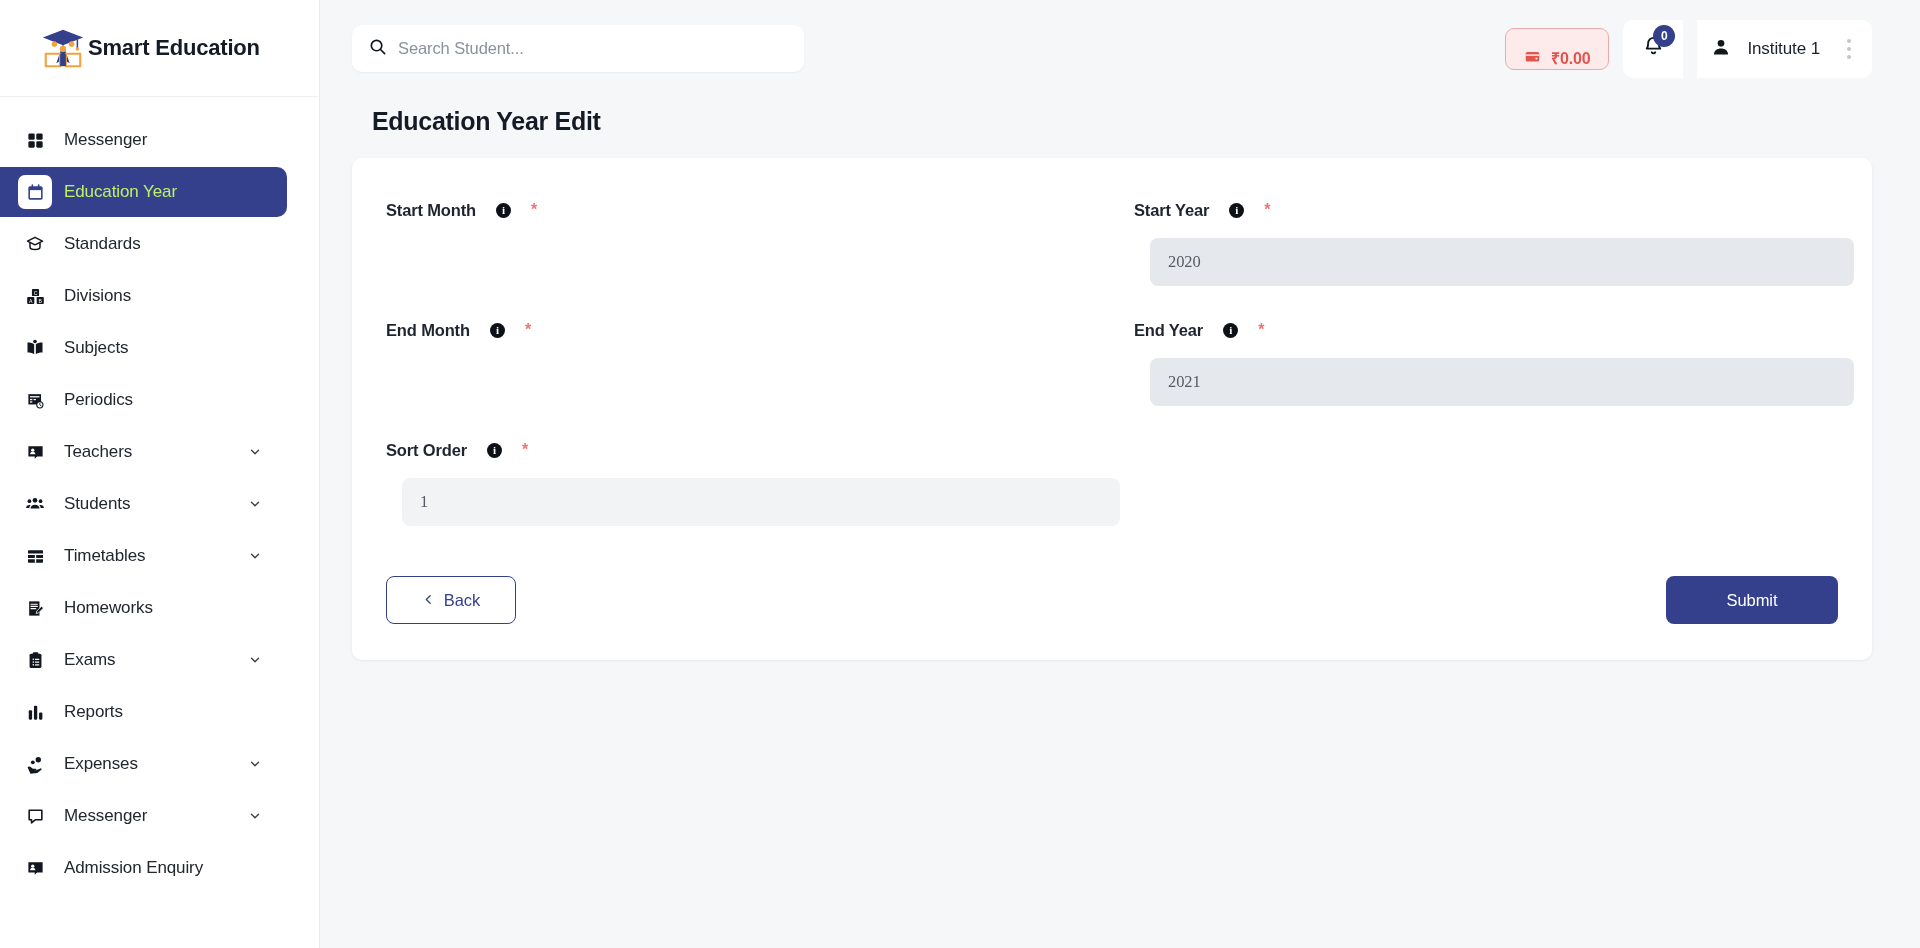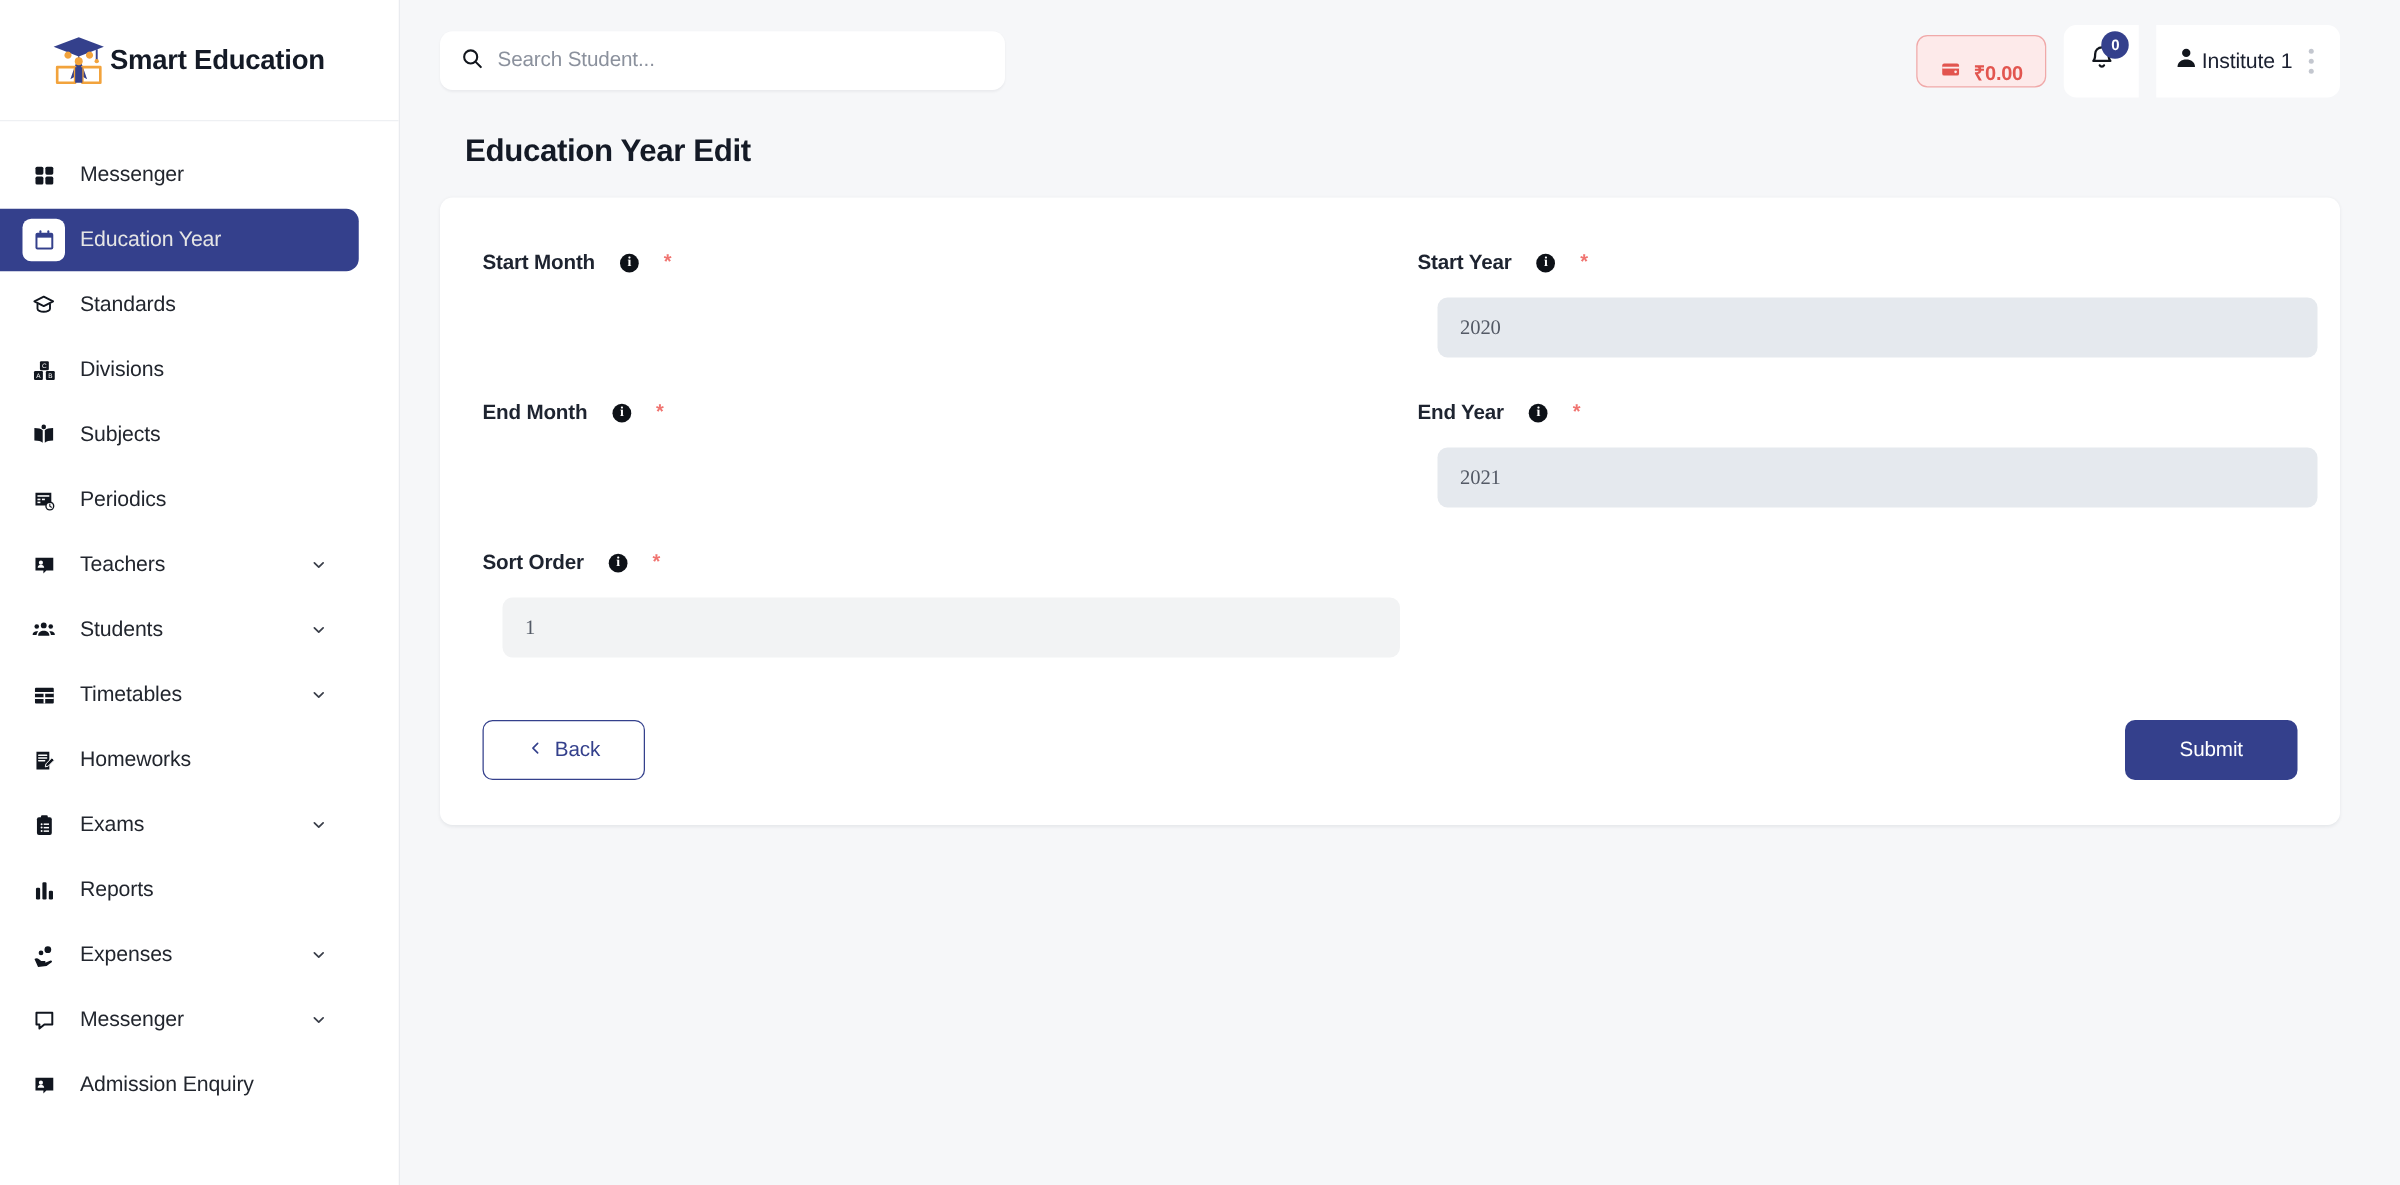--- a/index.html
+++ b/index.html
@@ -102,21 +102,21 @@
     height: 16px;
     display: flex;
     align-items: center;
     justify-content: center;
     color: #3a3f4a;
   }
 
   .nav-item.active {
     background: #34408c;
   }
-  .nav-item.active .nav-label { color: #e5e5e5; }
+  .nav-item.active .nav-label { color: #bef264; }
   .nav-item.active .nav-ico {
     background: #ffffff;
     border-radius: 7px;
     color: #34408c;
   }
 
   
   .main {
     flex: 1;
     height: 948px;
@@ -214,21 +214,21 @@
     align-items: center;
     justify-content: center;
   }
 
   .user-box {
     height: 58px;
     background: #ffffff;
     border-radius: 0 10px 10px 0;
     display: flex;
     align-items: center;
-    gap: 2px;
+    gap: 16px;
     padding: 0 10px 0 14px;
     cursor: pointer;
   }
 
   .user-name {
     font-size: 17px;
     color: #1b2030;
     letter-spacing: -0.1px;
     white-space: nowrap;
   }
@@ -349,21 +349,21 @@
     font-size: 16.5px;
     display: flex;
     align-items: center;
     justify-content: center;
     gap: 9px;
     cursor: pointer;
     letter-spacing: -0.1px;
   }
 
   .btn-submit {
-    width: 138px;
+    width: 172px;
     height: 48px;
     border-radius: 8px;
     border: 0;
     background: #34408c;
     color: #ffffff;
     font-family: inherit;
     font-size: 16.5px;
     cursor: pointer;
     letter-spacing: -0.1px;
   }

